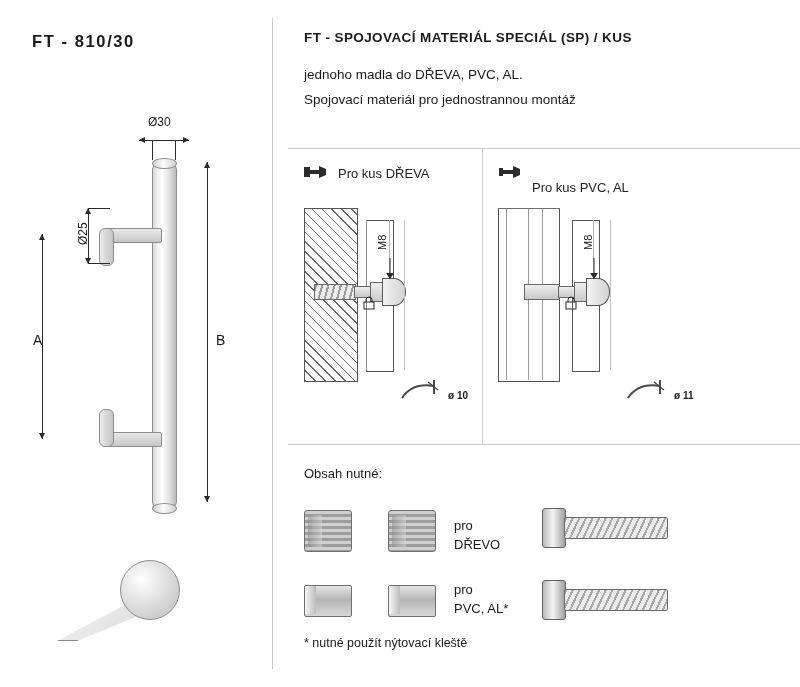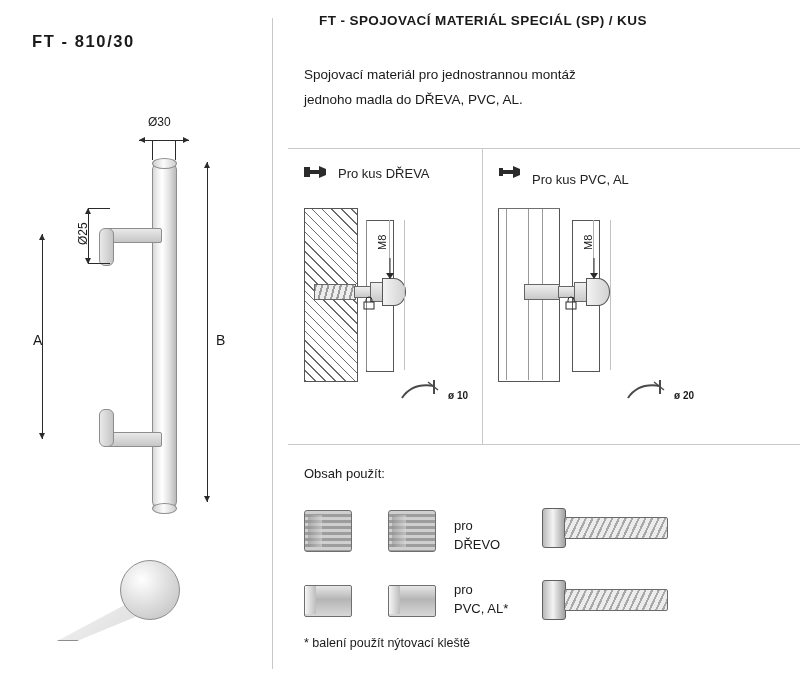--- a/index.html
+++ b/index.html
@@ -75,21 +75,21 @@
   .hline{position:absolute;height:1px;background:#2b2b2b;}
   .arrow-up,.arrow-down{position:absolute;width:0;height:0;border-left:3.5px solid transparent;border-right:3.5px solid transparent;}
   .arrow-up{border-bottom:6px solid #2b2b2b;}
   .arrow-down{border-top:6px solid #2b2b2b;}
   .arrow-left,.arrow-right{position:absolute;width:0;height:0;border-top:3.5px solid transparent;border-bottom:3.5px solid transparent;}
   .arrow-left{border-right:6px solid #2b2b2b;}
   .arrow-right{border-left:6px solid #2b2b2b;}
 
   
   .right-col{position:absolute;left:288px;top:0;right:0;height:687px;}
-  .r-title{position:absolute;left:16px;top:13px;font-size:13.5px;font-weight:bold;letter-spacing:.4px;margin-left:15px;}
+  .r-title{position:absolute;left:16px;top:30px;font-size:13.5px;font-weight:bold;letter-spacing:.4px;}
   .r-desc{position:absolute;left:16px;top:62px;font-size:13.5px;line-height:25px;}
 
   .hrule{position:absolute;left:0;height:1px;background:#c9c9c9;}
   .vrule2{position:absolute;width:1px;background:#c9c9c9;}
 
   .sec-head{position:absolute;font-size:13px;color:#222;}
   .bolt-ico{position:absolute;width:26px;height:14px;}
 
   .sketch{position:absolute;}
   .hatch{
@@ -189,22 +189,22 @@
       <div class="rosette"></div>
     </div>
   </div>
 
   <div class="vrule"></div>
 
   <div class="right-col">
 
     <div class="r-title">FT - SPOJOVACÍ MATERIÁL SPECIÁL (SP) / KUS</div>
     <div class="r-desc">
+      <div>jednoho madla do DŘEVA, PVC, AL.</div>
       <div>Spojovací materiál pro jednostrannou montáž</div>
-      <div>jednoho madla do DŘEVA, PVC, AL.</div>
     </div>
 
     <div class="hrule" style="top:148px;width:512px;"></div>
     <div class="hrule" style="top:444px;width:512px;"></div>
     <div class="vrule2" style="left:194px;top:148px;height:296px;"></div>
 
     <svg class="bolt-ico" style="left:16px;top:165px;" viewBox="0 0 26 14">
       <rect x="0" y="2" width="6" height="10" fill="#2b2b2b"></rect>
       <rect x="6" y="5" width="9" height="4" fill="#2b2b2b"></rect>
       <polygon points="15,1 22,4 22,10 15,13" fill="#2b2b2b"></polygon>
@@ -237,21 +237,21 @@
       <path d="M34 2 L34 16" stroke="#4a4a4a" stroke-width="2"></path>
       <path d="M28 4 L38 12" stroke="#4a4a4a" stroke-width="1.4"></path>
     </svg>
     <div class="drill-label" style="left:160px;top:390px;">ø 10</div>
 
     <svg class="bolt-ico" style="left:210px;top:165px;" viewBox="0 0 26 14">
       <rect x="1" y="3" width="4" height="8" fill="#2b2b2b"></rect>
       <rect x="5" y="5" width="10" height="4" fill="#2b2b2b"></rect>
       <polygon points="15,1 22,4 22,10 15,13" fill="#2b2b2b"></polygon>
     </svg>
-    <div class="sec-head" style="left:244px;top:172px;">Pro kus PVC, AL</div>
+    <div class="sec-head" style="left:244px;top:180px;">Pro kus PVC, AL</div>
 
     <div class="sketch" style="left:210px;top:200px;width:190px;height:190px;">
       <div class="plate" style="left:0;top:8px;width:60px;height:172px;background:#fff;"></div>
       <div class="thin" style="left:8px;top:8px;width:1px;height:172px;background:#9a9a9a;"></div>
       <div class="thin" style="left:30px;top:8px;width:1px;height:172px;background:#9a9a9a;"></div>
       <div class="thin" style="left:44px;top:8px;width:1px;height:172px;background:#9a9a9a;"></div>
       <div class="thin" style="left:0;top:8px;width:62px;height:1px;background:#6f6f6f;"></div>
       <div class="plate" style="left:74px;top:20px;width:26px;height:150px;"></div>
       <div class="dim-vert" style="left:84px;top:50px;font-size:11px;">M8</div>
       <div class="screw-body" style="left:26px;top:84px;width:34px;height:14px;"></div>
@@ -268,37 +268,37 @@
         <path d="M4 6 V4 a3 3 0 0 1 6 0 V6" fill="none" stroke="#2b2b2b" stroke-width="1"></path>
       </svg>
       <div class="thin" style="left:112px;top:20px;width:1px;height:150px;background:#c2c2c2;"></div>
     </div>
 
     <svg class="drill-ico" style="left:338px;top:378px;" width="44" height="28" viewBox="0 0 44 28">
       <path d="M2 20 C10 8 22 6 34 8" fill="none" stroke="#4a4a4a" stroke-width="2"></path>
       <path d="M34 2 L34 16" stroke="#4a4a4a" stroke-width="2"></path>
       <path d="M28 4 L38 12" stroke="#4a4a4a" stroke-width="1.4"></path>
     </svg>
-    <div class="drill-label" style="left:386px;top:390px;">ø 20</div>
-
-    <div class="pack-title">Obsah použít:</div>
+    <div class="drill-label" style="left:386px;top:390px;">ø 11</div>
+
+    <div class="pack-title">Obsah nutné:</div>
 
     <div class="anchor" style="left:16px;top:510px;"></div>
     <div class="anchor" style="left:100px;top:510px;"></div>
     <div class="pack-label" style="left:166px;top:516px;">
       <div>pro</div>
       <div>DŘEVO</div>
     </div>
     <div class="screw-head" style="left:254px;top:508px;"></div>
     <div class="screw-thread" style="left:276px;top:517px;width:102px;"></div>
 
     <div class="rivet" style="left:16px;top:585px;"></div>
     <div class="rivet" style="left:100px;top:585px;"></div>
     <div class="pack-label" style="left:166px;top:580px;">
       <div>pro</div>
       <div>PVC, AL*</div>
     </div>
     <div class="screw-head" style="left:254px;top:580px;"></div>
     <div class="screw-thread" style="left:276px;top:589px;width:102px;"></div>
 
-    <div class="pack-note">* balení použít nýtovací kleště</div>
+    <div class="pack-note">* nutné použít nýtovací kleště</div>
   </div>
 </div>
 
 </body></html>

